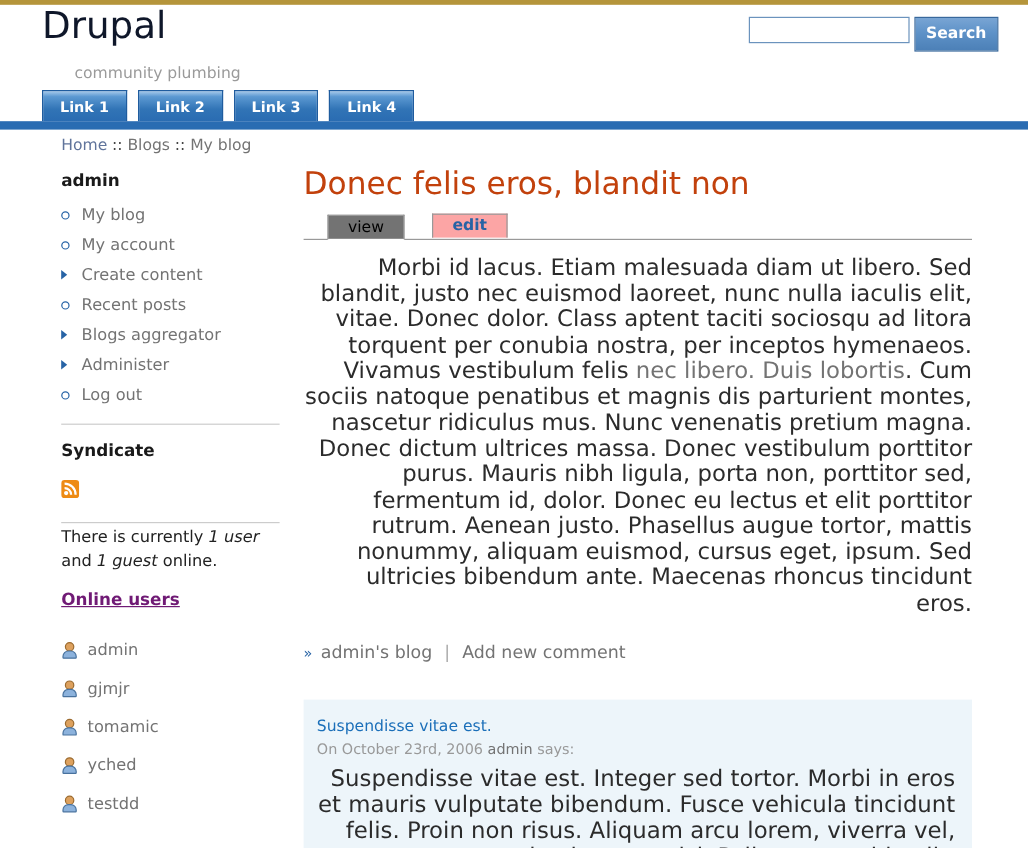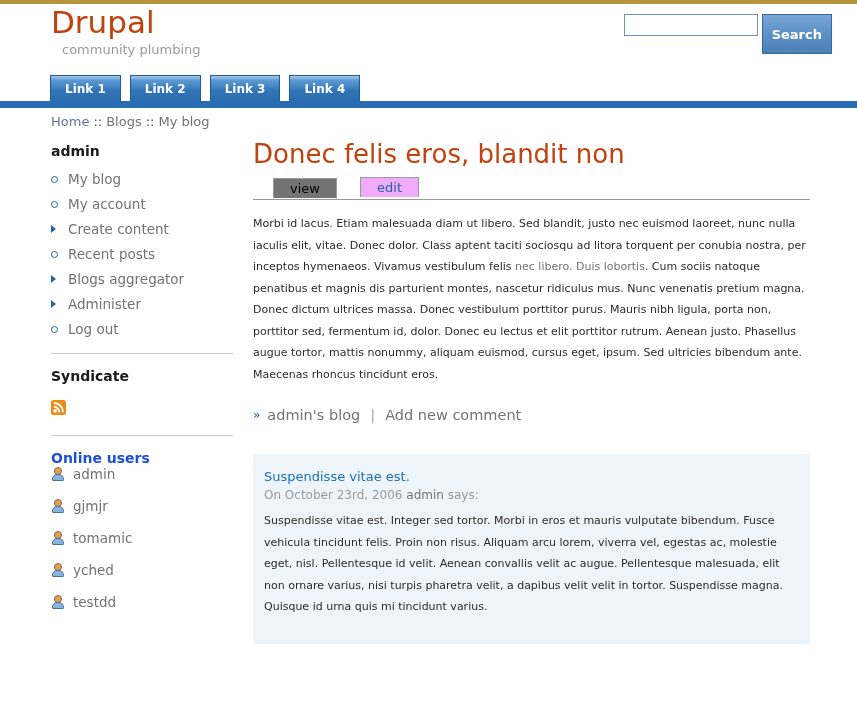--- a/index.html
+++ b/index.html
@@ -2,30 +2,30 @@
 <html><head>
 <meta charset="utf-8">
 <style>
   html,body{margin:0;padding:0;width:857px;height:707px;overflow:hidden;background:#fff;
     font-family:"DejaVu Sans","Liberation Sans",sans-serif;color:#2b2b2b;}
   a{text-decoration:none;cursor:pointer;}
   .link{color:#737373;}
   
   .gold-bar{height:4px;background:#b5953b;width:100%;}
   .header{position:relative;height:60px;}
-  .site-name{position:absolute;left:35px;top:0px;font-size:31px;color:#c2410c;margin-left:16px;}
-  .slogan{position:absolute;left:62px;top:38px;font-size:13px;color:#9a9a9a;}
+  .site-name{position:absolute;left:35px;top:0px;font-size:31px;color:#0f172a;}
+  .slogan{position:absolute;left:62px;top:50px;font-size:13px;color:#9a9a9a;}
   .search-box{position:absolute;right:25px;top:10px;display:flex;align-items:flex-start;}
   .search-input{width:126px;height:18px;border:1px solid #6b93bd;margin-right:4px;outline:none;
     font-size:13px;padding:1px 3px;}
-  .search-btn{height:40px;padding:0 9px;font-size:13px;font-weight:bold;color:#fff;
+  .search-btn{height:29px;padding:0 9px;font-size:13px;font-weight:bold;color:#fff;
     background:linear-gradient(180deg,#79a5d4 0%,#5e92c8 45%,#4c80b7 100%);
     border:1px solid #38689c;cursor:pointer;font-family:inherit;}
   
-  .tabs-row{padding-left:50px;display:flex;gap:9px;height:26px;margin-top:11px;}
+  .tabs-row{padding-left:35px;display:flex;gap:9px;height:26px;margin-top:11px;}
   .ptab{display:flex;align-items:center;padding:0 14px;font-size:12px;font-weight:bold;color:#fff;
     background:linear-gradient(180deg,#a6c9ea 0%,#5c99d2 18%,#3174b6 60%,#2a6cb2 100%);
     border:1px solid #1f5c9e;border-bottom:none;cursor:pointer;}
   .blue-bar{height:7px;background:#2a6cb2;width:100%;}
   
   .breadcrumb{padding:6px 0 0 51px;font-size:13px;color:#444;}
   .breadcrumb .sep{margin:0 4px;color:#444;}
   .crumb-visited{color:#60749b;}
   
   .columns{display:flex;align-items:flex-start;}
@@ -36,37 +36,37 @@
   .menu{list-style:none;margin:0;padding:0;}
   .menu li{display:flex;align-items:center;margin-bottom:9px;font-size:13.5px;}
   .bullet{flex:none;margin-right:10px;width:7px;display:inline-block;}
   .bullet.leaf::before{content:"";display:block;width:5px;height:5px;border:1px solid #2763a5;border-radius:50%;}
   .bullet.collapsed::before{content:"";display:block;width:0;height:0;
     border-left:5px solid #2763a5;border-top:4px solid transparent;border-bottom:4px solid transparent;}
   .divider{border:none;border-top:1px solid #ccc;margin:16px 0 0 0;}
   .rss-icon{display:inline-block;margin-top:4px;cursor:pointer;}
   .who-text{font-size:13.5px;line-height:20px;color:#222;margin:2px 0 10px 0;}
   .who-text em{font-style:italic;}
-  .sub-title{font-size:14px;font-weight:bold;color:#1d4ed8;margin:14px 0 0 0;}
+  .sub-title{font-size:14px;font-weight:bold;color:#701a75;margin:14px 0 26px 0;text-decoration:underline;}
   .users{list-style:none;margin:0;padding:0;}
   .users li{display:flex;align-items:center;margin-bottom:16px;font-size:13.5px;}
   .user-icon{flex:none;display:inline-block;width:14px;height:14px;position:relative;margin-right:8px;}
   .user-icon::before{content:"";position:absolute;top:0;left:3px;width:6px;height:6px;
     background:#dda15e;border:1px solid #9c6b2f;border-radius:50%;}
   .user-icon::after{content:"";position:absolute;bottom:0;left:1px;width:10px;height:5px;
     background:#8cb2dc;border:1px solid #48729e;border-radius:5px 5px 1px 1px;}
   
   .page-title{font-size:26px;font-weight:normal;color:#c2410c;margin:10px 0 8px 0;}
   .node-tabs{border-bottom:1px solid #999;padding-left:20px;height:22px;}
   .ntab{display:inline-block;font-size:13px;padding:2px 16px;border:1px solid #999;border-bottom:none;
     margin-right:18px;position:relative;top:0px;cursor:pointer;}
   .ntab.active{background:#737373;color:#000;border-bottom:1px solid #fff;top:1px;}
-  .ntab.inactive{background:#f0abfc;color:#2763a5;}
+  .ntab.inactive{background:#fca5a5;color:#2763a5;font-weight:bold;}
   .submitted{font-size:12.5px;color:#8a8a8a;margin:9px 0 0 0;}
-  .body-text{font-size:11px;line-height:21.5px;color:#2b2b2b;margin:13px 0 0 0;}
+  .body-text{font-size:19px;line-height:21.5px;color:#2b2b2b;margin:13px 0 0 0;text-align:right;}
   .node-links{margin:22px 0 0 0;font-size:14.5px;display:flex;align-items:center;}
   .arrow-glyph{color:#2763a5;font-size:12px;margin-right:7px;}
   .pipe{color:#aaa;margin:0 10px;}
   
   .comment{background:#edf5fa;margin-top:31px;padding:11px 14px 14px 11px;}
   .comment-title{font-size:13px;color:#1b6fb9;display:inline-block;margin:4px 0 4px 0;}
   .comment-meta{font-size:12px;color:#999;margin:0 0 8px 0;}
   .comment p.body-text{margin:0 0 12px 0;}
 </style>
 </head>
@@ -137,20 +137,21 @@
       <svg width="15" height="15" viewBox="0 0 16 16">
         <rect x="0" y="0" width="16" height="16" rx="3" fill="#ee8b14"></rect>
         <circle cx="4.4" cy="11.6" r="1.9" fill="#fff"></circle>
         <path d="M3 7.2 a5.8 5.8 0 0 1 5.8 5.8" stroke="#fff" stroke-width="2" fill="none"></path>
         <path d="M3 3.2 a9.8 9.8 0 0 1 9.8 9.8" stroke="#fff" stroke-width="2" fill="none"></path>
       </svg>
     </span>
 
     <hr class="divider">
 
+    <p class="who-text"><span>There is currently </span><em>1 user</em><span> and </span><em>1 guest</em><span> online.</span></p>
     <div class="sub-title">Online users</div>
     <ul class="users">
       <li>
         <span class="user-icon"></span>
         <a class="link">admin</a>
         </li>
       <li>
         <span class="user-icon"></span>
         <a class="link">gjmjr</a>
         </li>

